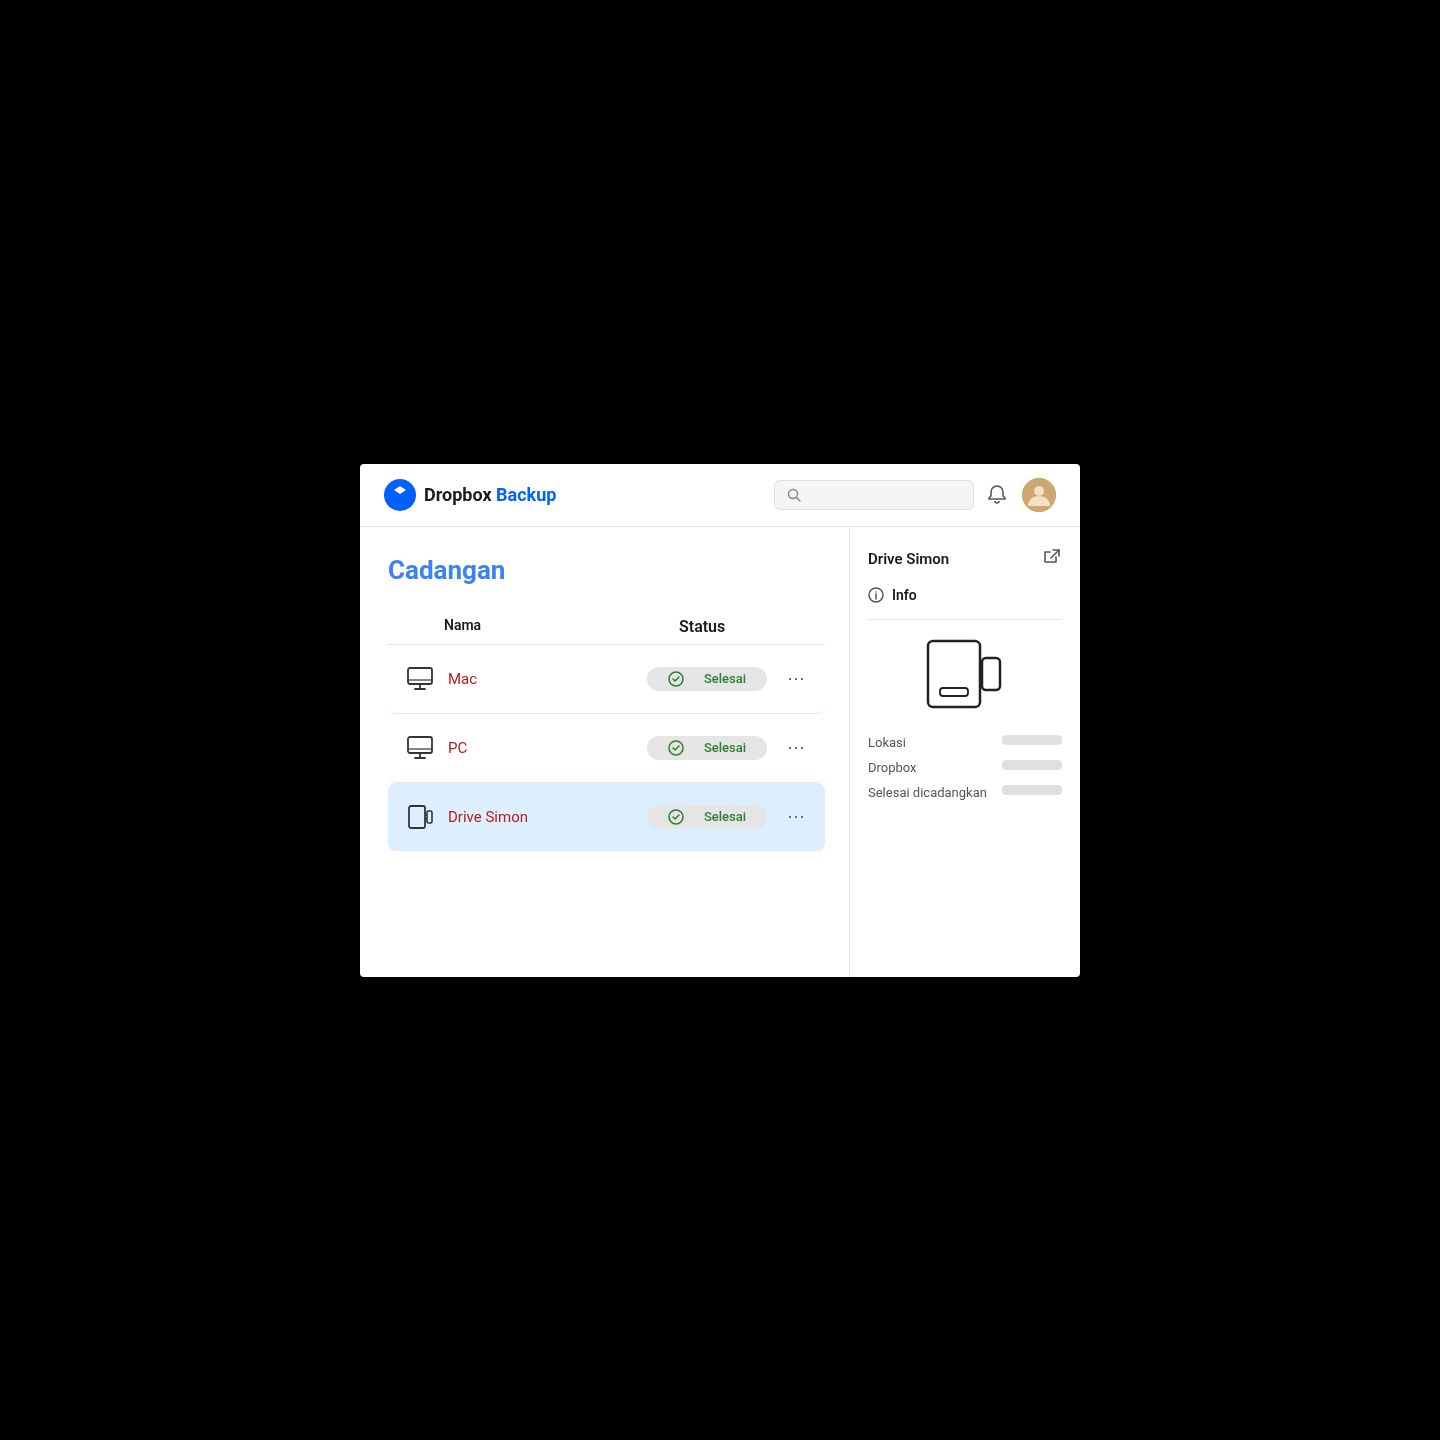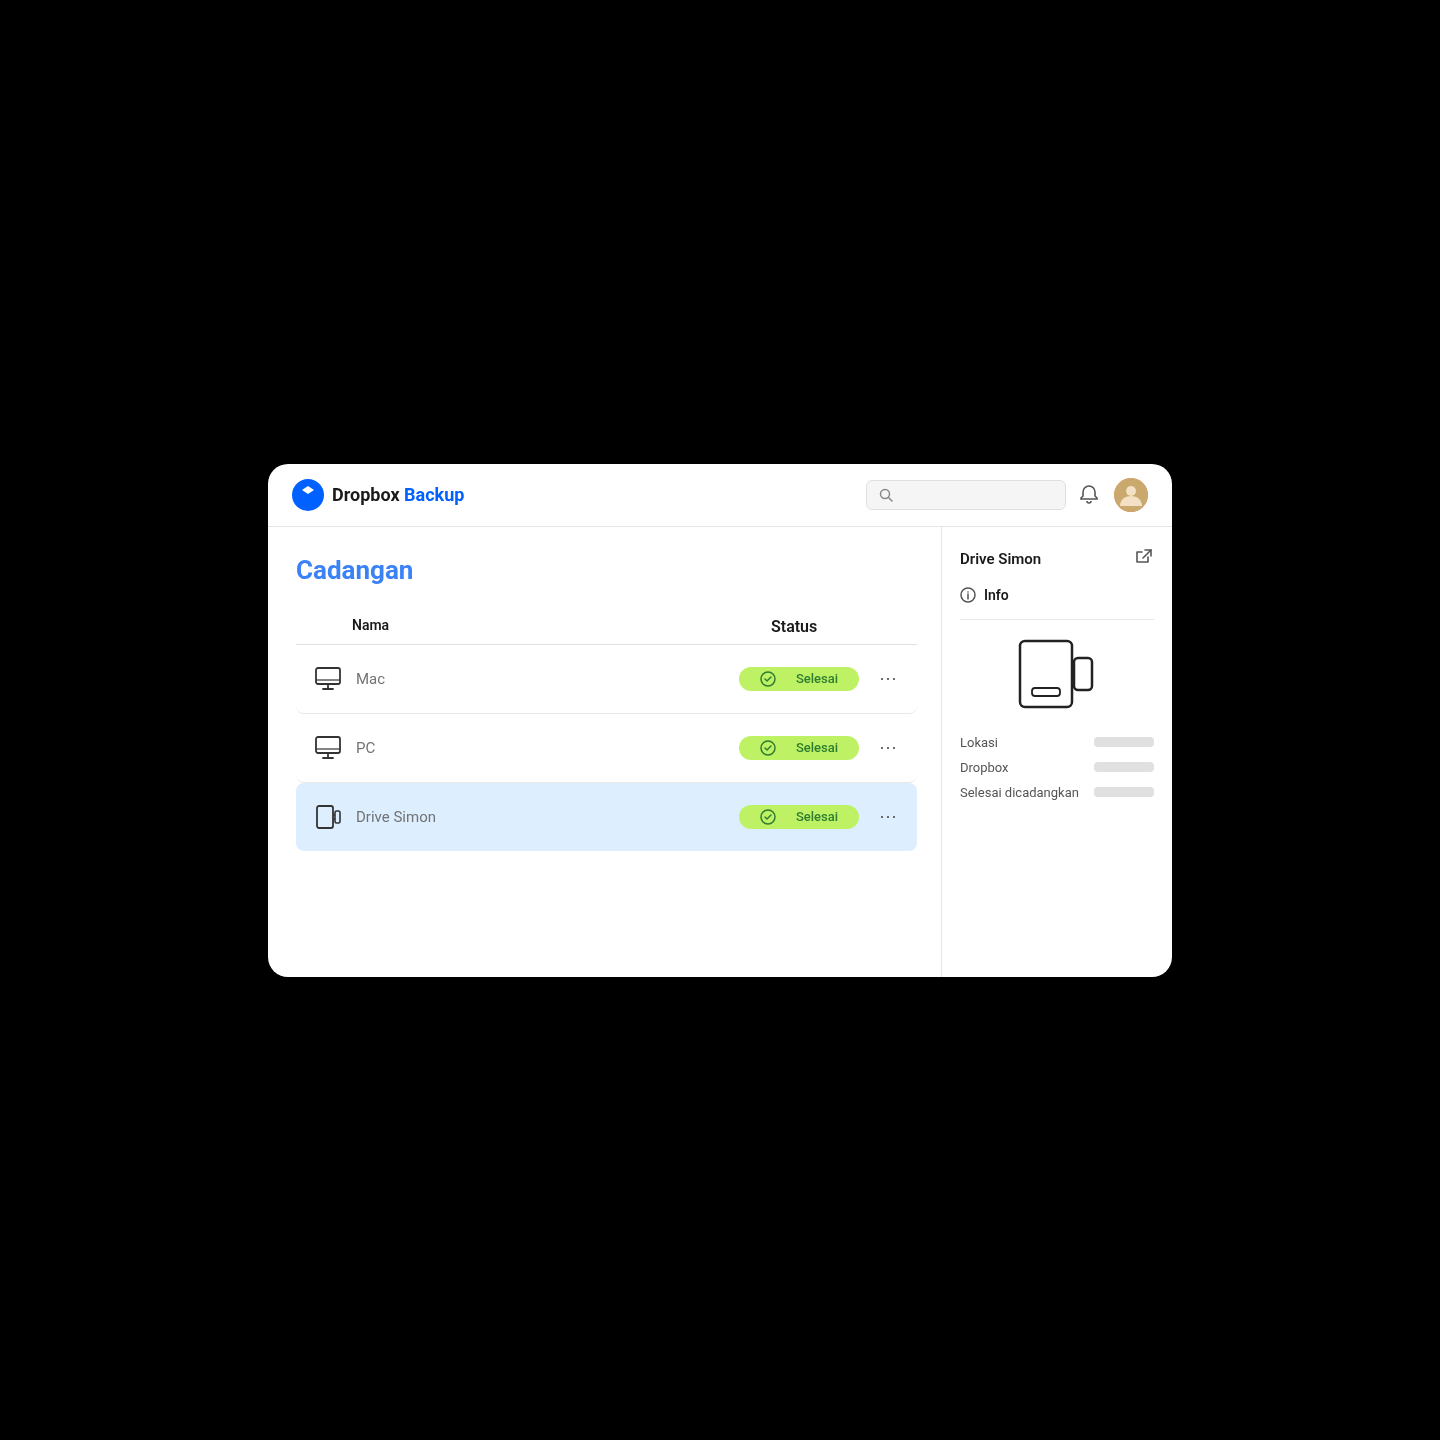--- a/index.html
+++ b/index.html
@@ -7,22 +7,22 @@
       background: #000;
       display: flex;
       justify-content: center;
       align-items: center;
       min-height: 1440px;
       font-family: -apple-system, BlinkMacSystemFont, 'Segoe UI', Roboto, sans-serif;
     }
 
     .app-window {
       background: #fff;
-      border-radius: 20px;
-      width: 904px;
+      border-radius: 4px;
+      width: 720px;
       box-shadow: 0 8px 40px rgba(0,0,0,0.18);
       overflow: hidden;
     }
 
     
     .header {
       display: flex;
       align-items: center;
       padding: 14px 24px;
       border-bottom: 1px solid #e5e5e5;
@@ -156,27 +156,27 @@
       height: 32px;
       flex-shrink: 0;
       display: flex;
       align-items: center;
       justify-content: center;
       color: #333;
     }
     .row-label {
       flex: 1;
       font-size: 15px;
-      color: #737373;
+      color: #b91c1c;
     }
     .status-badge {
       display: inline-flex;
       align-items: center;
       gap: 20px;
-      background: #bef264;
+      background: #e5e5e5;
       color: #2e7d32;
       border-radius: 20px;
       padding: 4px 12px;
       font-size: 13px;
       font-weight: 500;
       width: 120px;
       justify-content: center;
     }
     .check-circle {
       width: 16px;
@@ -235,21 +235,20 @@
       padding: 16px 0 24px 0;
     }
 
     .detail-rows {
       display: flex;
       flex-direction: column;
       gap: 10px;
     }
     .detail-row {
       display: flex;
-      align-items: center;
       justify-content: space-between;
     }
     .detail-key {
       font-size: 13px;
       color: #555;
     }
     .detail-value-placeholder {
       width: 60px;
       height: 10px;
       background: #e0e0e0;

